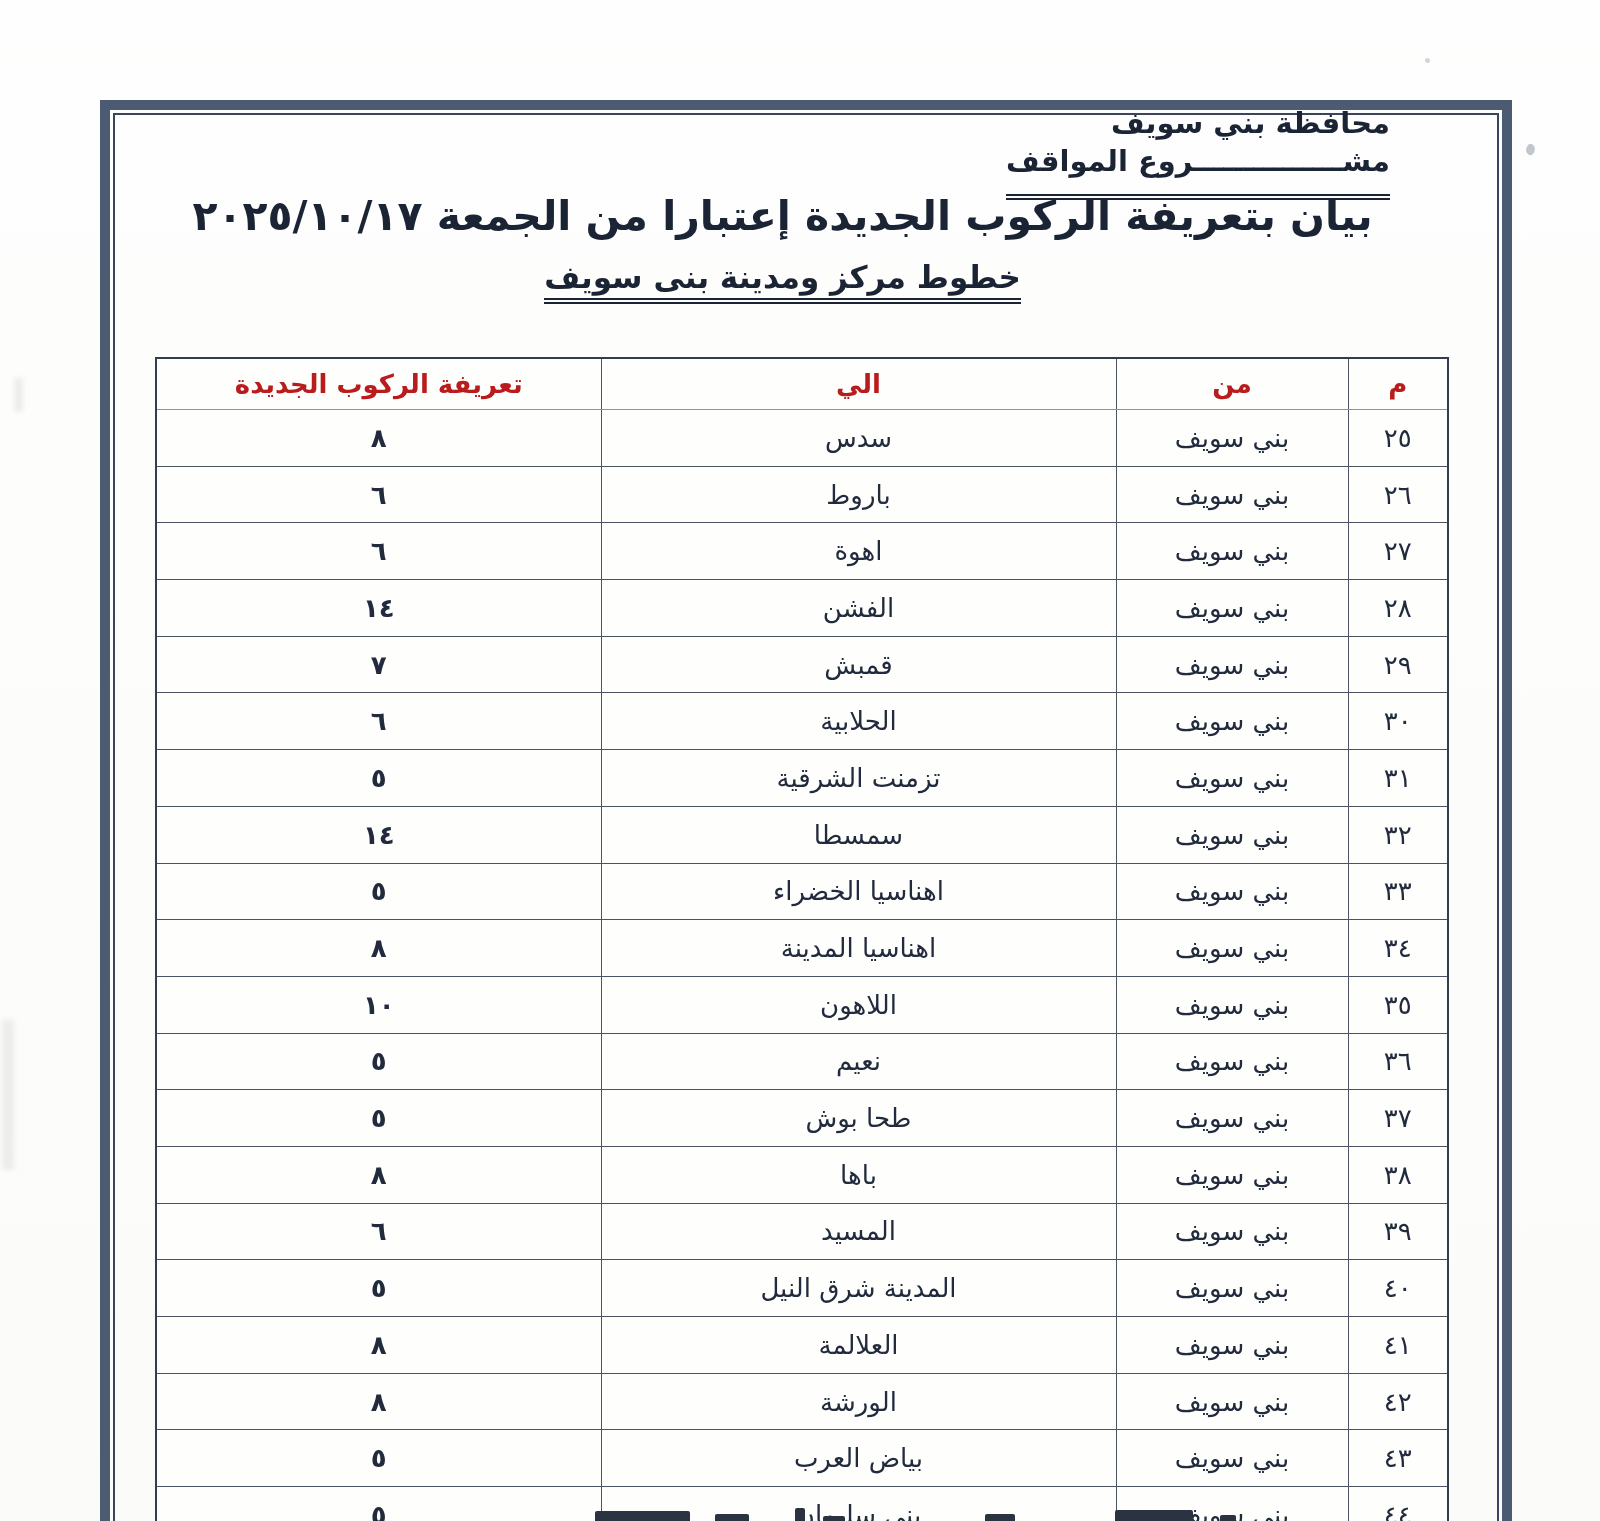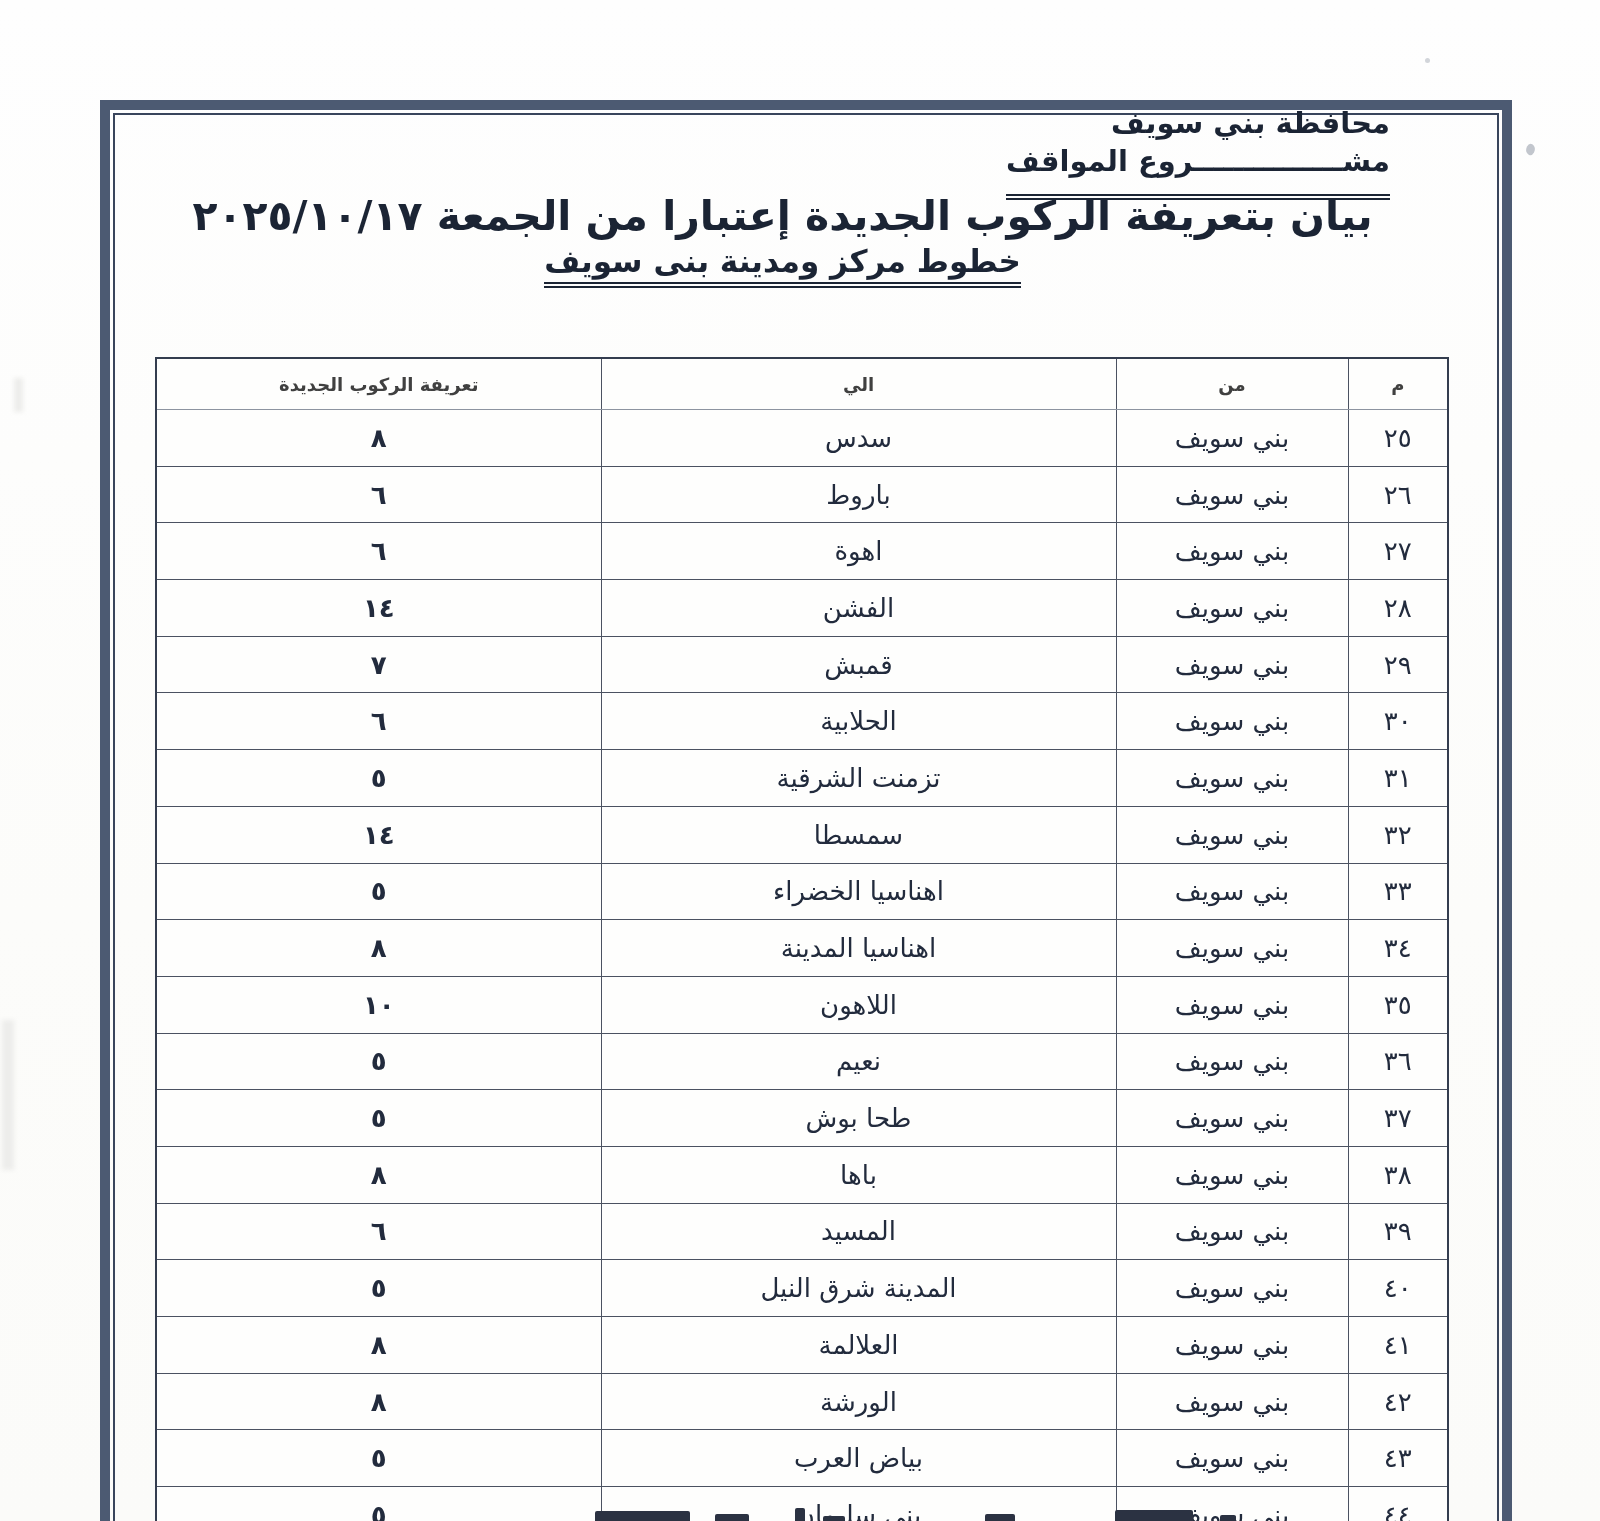--- a/index.html
+++ b/index.html
@@ -79,20 +79,21 @@
     transform: translateX(-25px);
   }
   .doc-subtitle {
     display: inline-block;
     font-size: 31px;
     font-weight: bold;
     color: #1b2434;
     padding-bottom: 3px;
     border-bottom: 6px double #1b2434;
     white-space: nowrap;
+    margin-top: 16px;
   }
   
   table.fare {
     position: absolute;
     top: 357px;
     left: 155px;
     width: 1292px;
     border-collapse: collapse;
     table-layout: fixed;
     direction: rtl;
@@ -106,23 +107,23 @@
   table.fare th, table.fare td {
     border: 1px solid #4b5261;
     text-align: center;
     vertical-align: middle;
     color: #222b3d;
     overflow: hidden;
     white-space: nowrap;
   }
   table.fare thead th {
     height: 48px;
-    font-size: 18px;
-    font-weight: bold;
-    color: #404040;
+    font-size: 26px;
+    font-weight: bold;
+    color: #b91c1c;
     border-bottom: 1px solid #8d94a0; 
   }
   table.fare tbody td { height: 53.7px; font-size: 26px; }
   table.fare tbody tr:first-child td { border-top: 1px solid #9aa0ab; }
   td.c-no   { font-size: 24px; }
   td.c-fare { font-weight: bold; font-size: 27px; }
   
   .footer-clip {
     position: absolute;
     top: 1505px;

